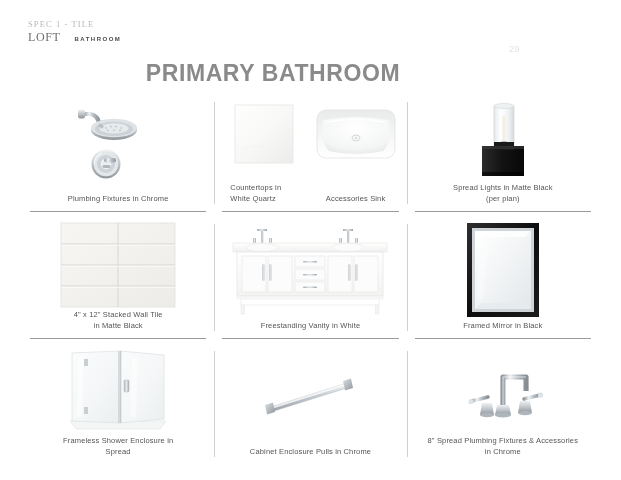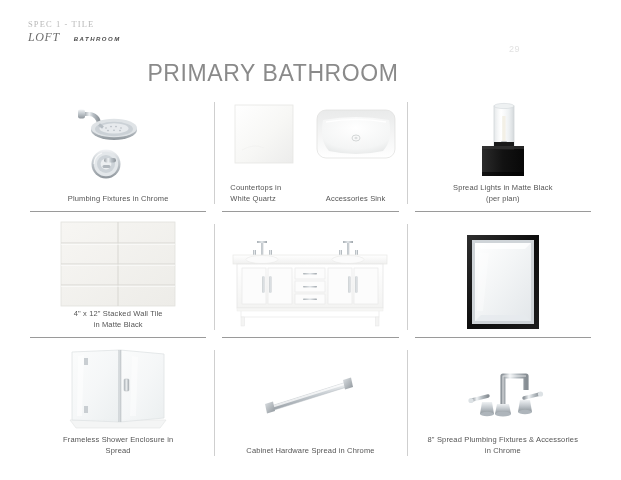--- a/index.html
+++ b/index.html
@@ -18,21 +18,21 @@
   
   .header { position: absolute; left: 28px; top: 18px; }
   .spec-line {
     font-family: "Liberation Serif", serif;
     font-size: 8.5px;
     letter-spacing: 1.1px;
     color: #b9b9b9;
     line-height: 12px;
     white-space: nowrap;
   }
-  .loft-row { display: flex; align-items: baseline; gap: 14px; margin-top: 1px; font-style: italic; }
+  .loft-row { display: flex; align-items: baseline; gap: 14px; margin-top: 1px; }
   .loft {
     font-family: "Liberation Serif", serif;
     font-size: 12px;
     letter-spacing: 0.6px;
     color: #6e6e6e;
     line-height: 13px;
   }
   .bathroom {
     font-size: 6px;
     letter-spacing: 1.5px;
@@ -45,21 +45,21 @@
     font-size: 9px;
     letter-spacing: 0.5px;
     color: #e2e2e2;
   }
 
   
   .title {
     position: absolute; left: 0; right: 0; top: 60px;
     text-align: center;
     font-size: 23px;
-    font-weight: normal;
+    font-weight: bold;
     letter-spacing: 0.6px;
     color: #8a8a8a;
   }
 
   
   .grid {
     position: absolute;
     left: 22px; top: 96px;
     width: 577px; height: 372px;
     display: grid;
@@ -354,20 +354,21 @@
             <rect x="78" y="66.5" width="14" height="1.6" rx="0.8"></rect>
           </g>
 
           <rect x="16" y="78" width="138" height="7" fill="#ffffff" stroke="#e8e8e7" stroke-width="0.7"></rect>
           <rect x="12" y="76" width="146" height="3" fill="#f6f6f5" stroke="#ececeb" stroke-width="0.5"></rect>
 
           <rect x="16" y="85" width="3.5" height="9" fill="#f4f4f3" stroke="#e6e6e5" stroke-width="0.5"></rect>
           <rect x="150.5" y="85" width="3.5" height="9" fill="#f4f4f3" stroke="#e6e6e5" stroke-width="0.5"></rect>
         </svg>
       </div>
+      <div class="caption">Freestanding Vanity in White</div>
     </div>
 
     <div class="cell hsep vsep-left">
       <div class="media">
         <svg width="76" height="98" viewBox="0 0 76 98">
           <defs>
             <linearGradient id="mirrorGlass" x1="0" y1="0" x2="1" y2="1">
               <stop offset="0" stop-color="#ffffff"></stop>
               <stop offset="0.45" stop-color="#f3f5f6"></stop>
               <stop offset="1" stop-color="#e3e7ea"></stop>
@@ -379,20 +380,21 @@
             </linearGradient>
           </defs>
           <rect x="2" y="2" width="72" height="94" fill="url(#frameBlack)"></rect>
           <rect x="7" y="7" width="62" height="84" fill="#cfd4d8"></rect>
           <rect x="10" y="10" width="56" height="78" fill="url(#mirrorGlass)"></rect>
           <path d="M10 10 L66 10 L60 16 L16 16 Z" fill="#ffffff" opacity="0.75"></path>
           <path d="M10 88 L66 88 L60 82 L16 82 Z" fill="#e6eaed" opacity="0.8"></path>
           <path d="M14 20 L24 20 L18 78 L12 78 Z" fill="#ffffff" opacity="0.35"></path>
         </svg>
       </div>
+      <div class="caption">Framed Mirror in Black</div>
     </div>
 
     <div class="cell">
       <div class="media">
         <svg width="112" height="88" viewBox="0 0 112 88">
           <defs>
             <linearGradient id="glassPanel" x1="0" y1="0" x2="1" y2="1">
               <stop offset="0" stop-color="#fbfcfc" stop-opacity="0.95"></stop>
               <stop offset="0.5" stop-color="#f4f6f7" stop-opacity="0.9"></stop>
               <stop offset="1" stop-color="#eaeeef" stop-opacity="0.95"></stop>
@@ -442,21 +444,21 @@
             </linearGradient>
           </defs>
 
           <path d="M16 40 L92 16 L95 20 L19 44 Z" fill="url(#pullG)" stroke="#b5bbc0" stroke-width="0.5"></path>
           <path d="M16 40 L92 16 L92.6 18 L16.6 42 Z" fill="#ffffff" opacity="0.75"></path>
 
           <path d="M10 38 L18 35.5 L20 45 L12 47.5 Z" fill="url(#pullFoot)"></path>
           <path d="M88 14 L96 11.5 L98 21 L90 23.5 Z" fill="url(#pullFoot)"></path>
         </svg>
       </div>
-      <div class="caption">Cabinet Hardware Spread in Chrome</div>
+      <div class="caption">Cabinet Enclosure Pulls in Chrome</div>
     </div>
 
     <div class="cell vsep-left">
       <div class="media">
         <svg width="110" height="68" viewBox="0 0 110 68">
           <defs>
             <linearGradient id="fChrome" x1="0" y1="0" x2="1" y2="0">
               <stop offset="0" stop-color="#8f969c"></stop>
               <stop offset="0.3" stop-color="#f0f3f5"></stop>
               <stop offset="0.62" stop-color="#b6bdc2"></stop>

